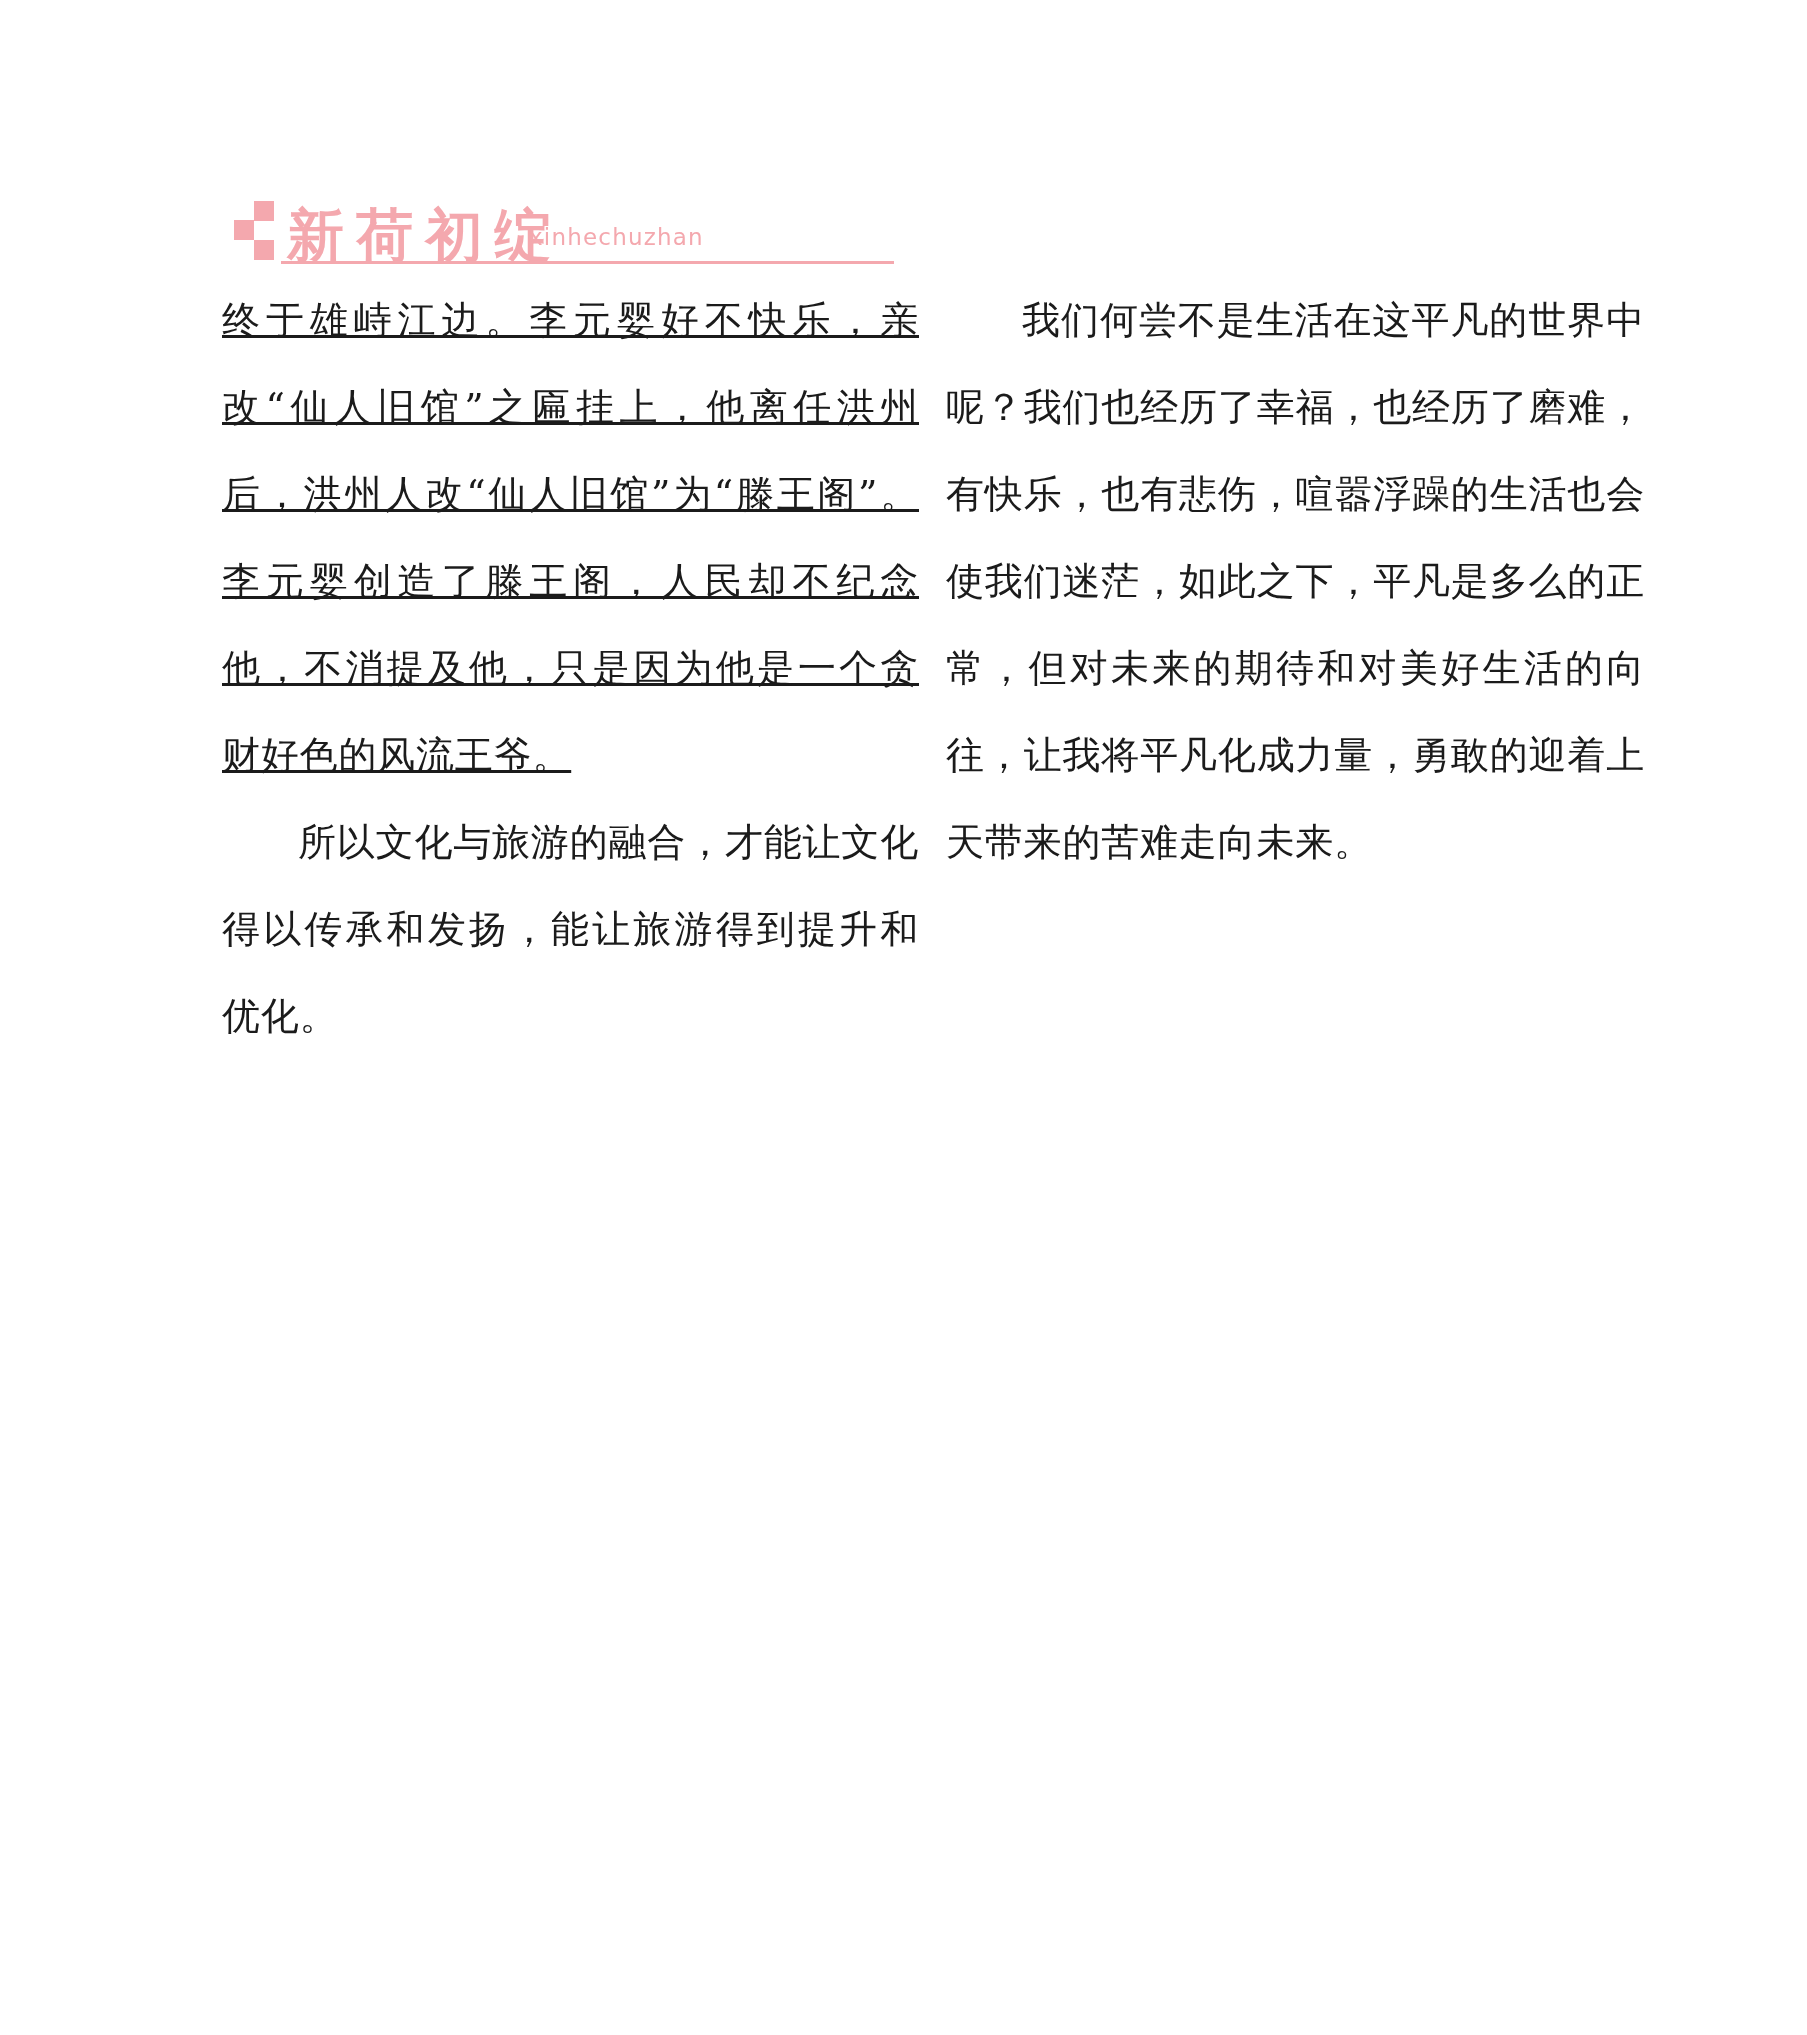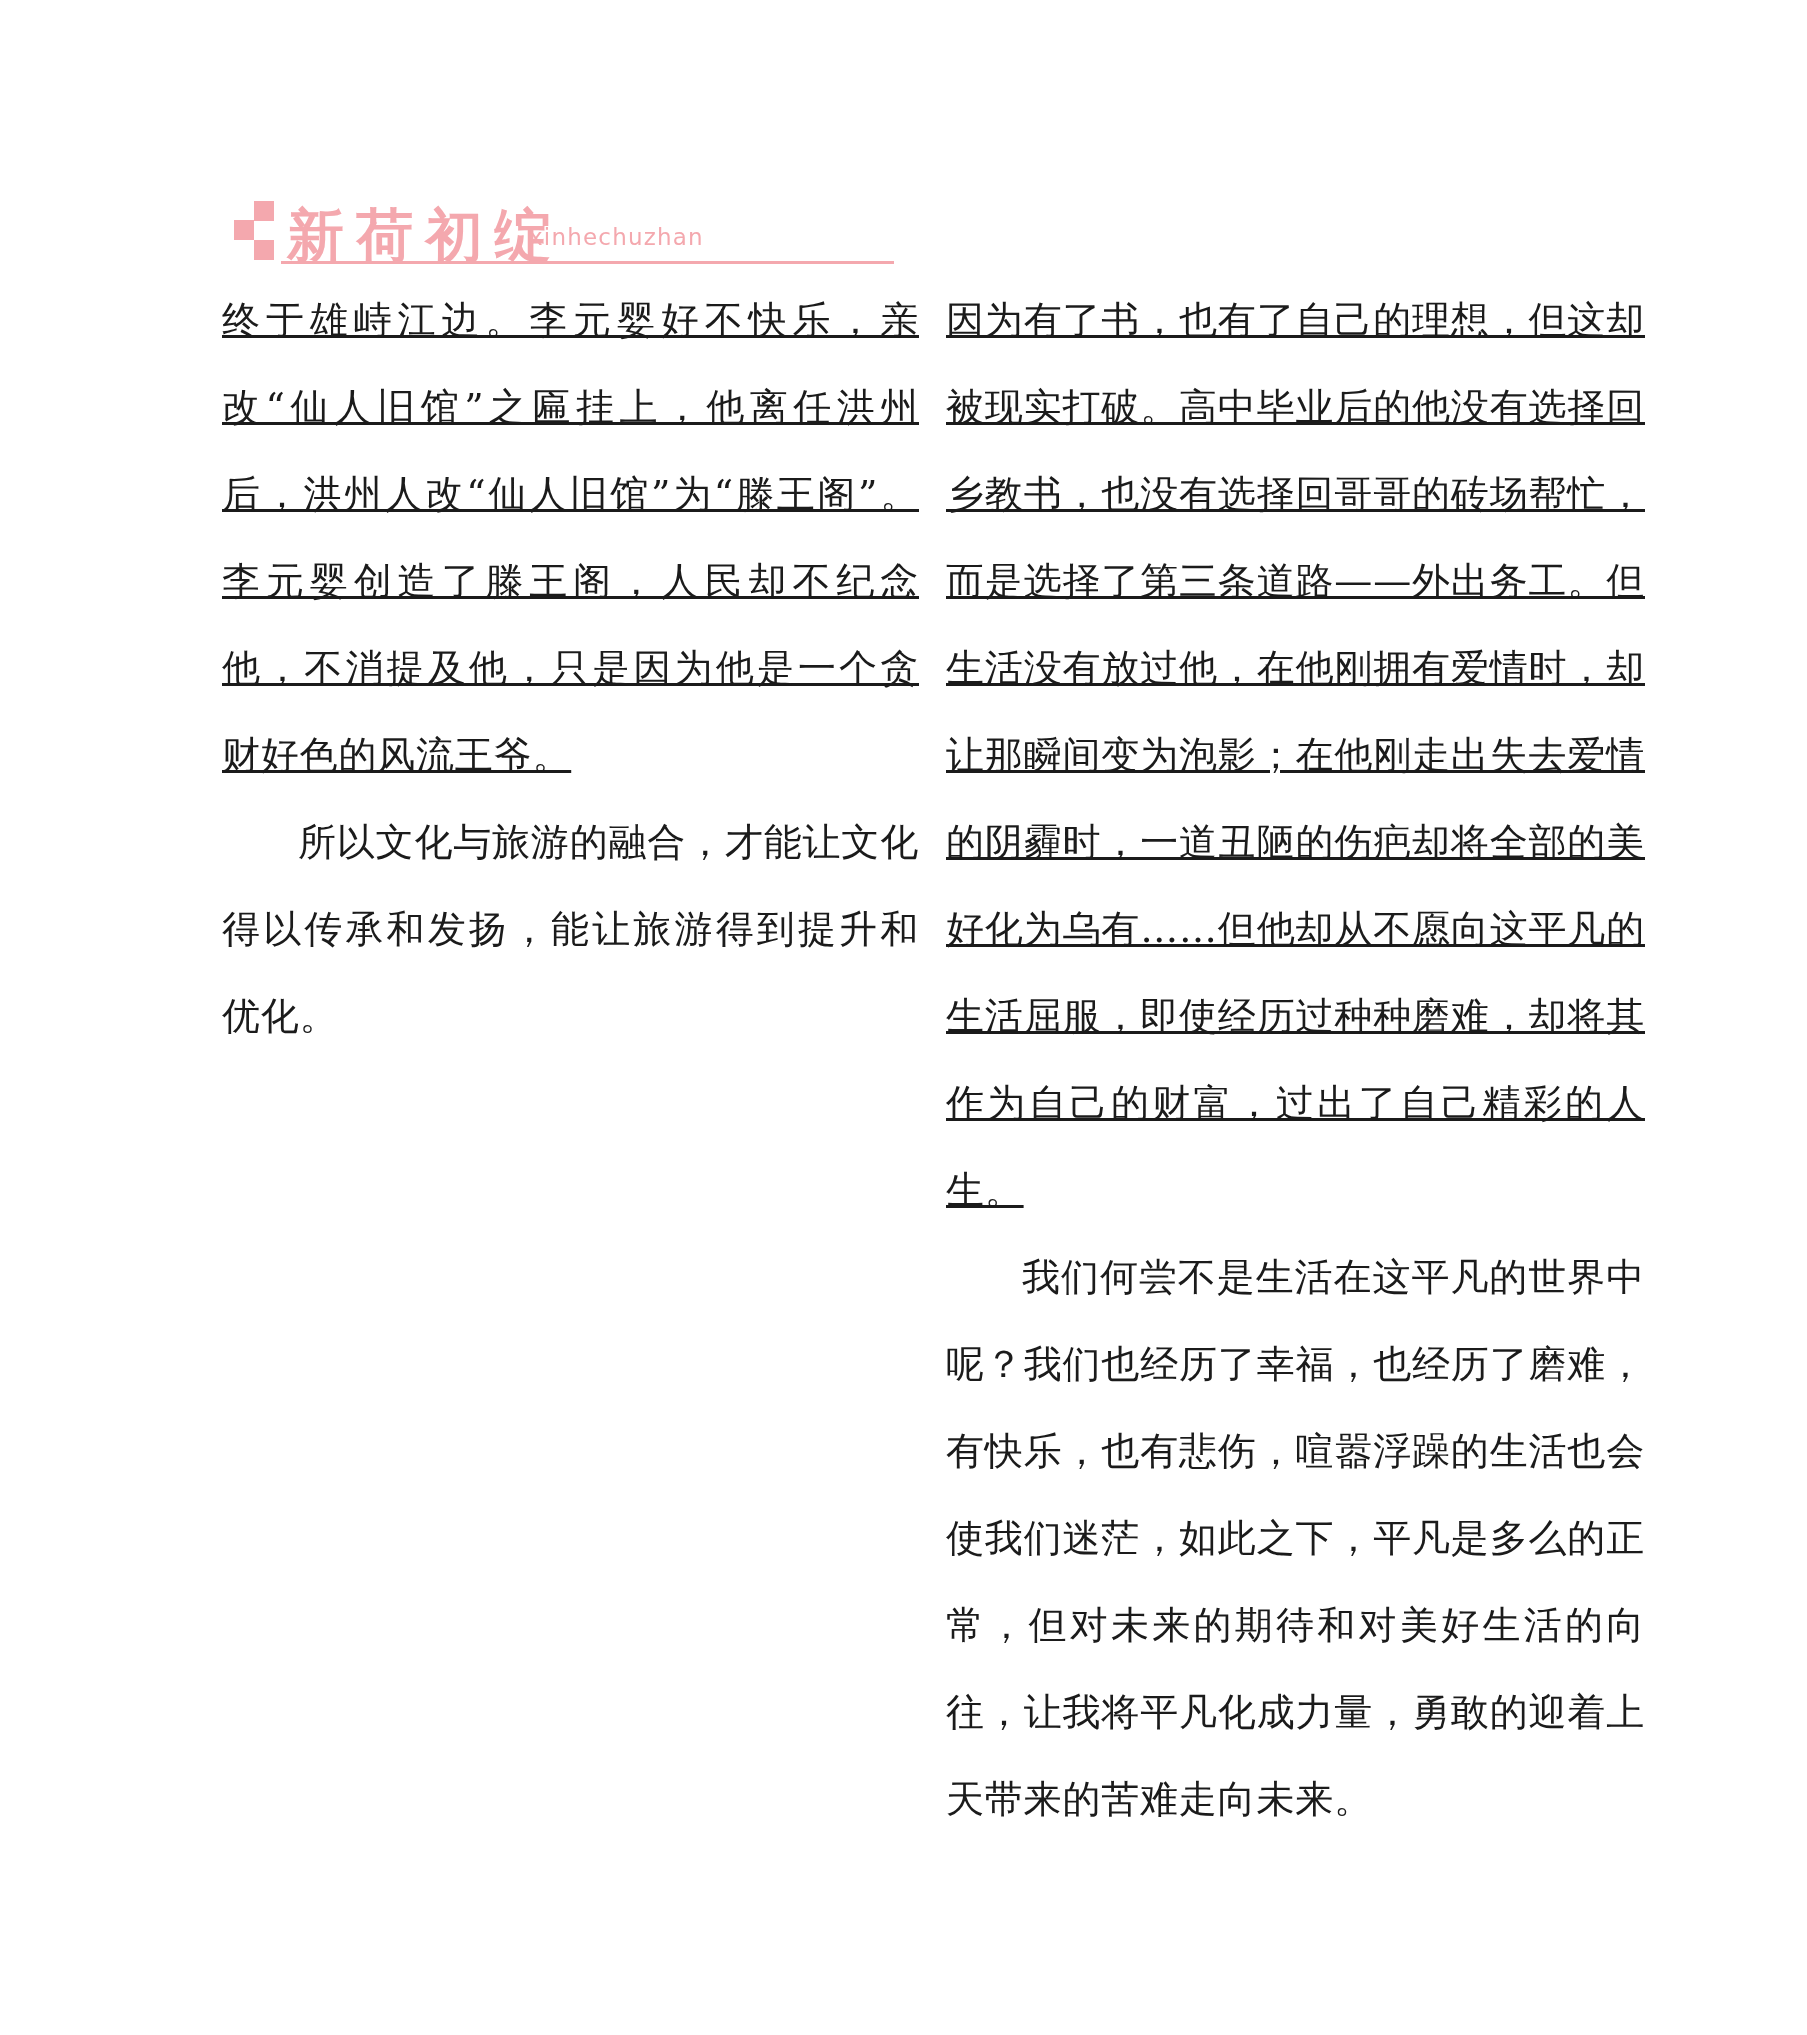--- a/index.html
+++ b/index.html
@@ -61,19 +61,18 @@
   <div class="brand-sub">xinhechuzhan</div>
   <div class="header-rule"></div>
 
   <div class="col col-left">
     <p class="cont">终于雄峙江边。李元婴好不快乐，亲改“仙人旧馆”之匾挂上，他离任洪州后，洪州人改“仙人旧馆”为“滕王阁”。李元婴创造了滕王阁，人民却不纪念他，不消提及他，只是因为他是一个贪财好色的风流王爷。</p>
     <p>所以文化与旅游的融合，才能让文化得以传承和发扬，能让旅游得到提升和优化。</p>
 
   </div>
 
   <div class="col col-right">
-    <p class="cont">因为有了书，也有了自己的理想，但这却被现实打破。高中毕业后的他没有选择回乡教书，也没有选择回哥哥的砖场帮忙，而是选择了第三条道路——外出务工。但生活没有放过他，在他刚拥有爱情时，却让那瞬间变为泡影；在他刚走出失去爱情的阴霾时，一道丑陋的伤疤却将全部的美好化为乌有……但他却从不愿向这平凡的生活屈服，即使经历过种种磨难，却将其作为自己的财富，过出了自己精彩的人生。</p>
     <p>我们何尝不是生活在这平凡的世界中呢？我们也经历了幸福，也经历了磨难，有快乐，也有悲伤，喧嚣浮躁的生活也会使我们迷茫，如此之下，平凡是多么的正常，但对未来的期待和对美好生活的向往，让我将平凡化成力量，勇敢的迎着上天带来的苦难走向未来。</p>
 
   </div>
 
 </div>
 
 
 </body></html>

